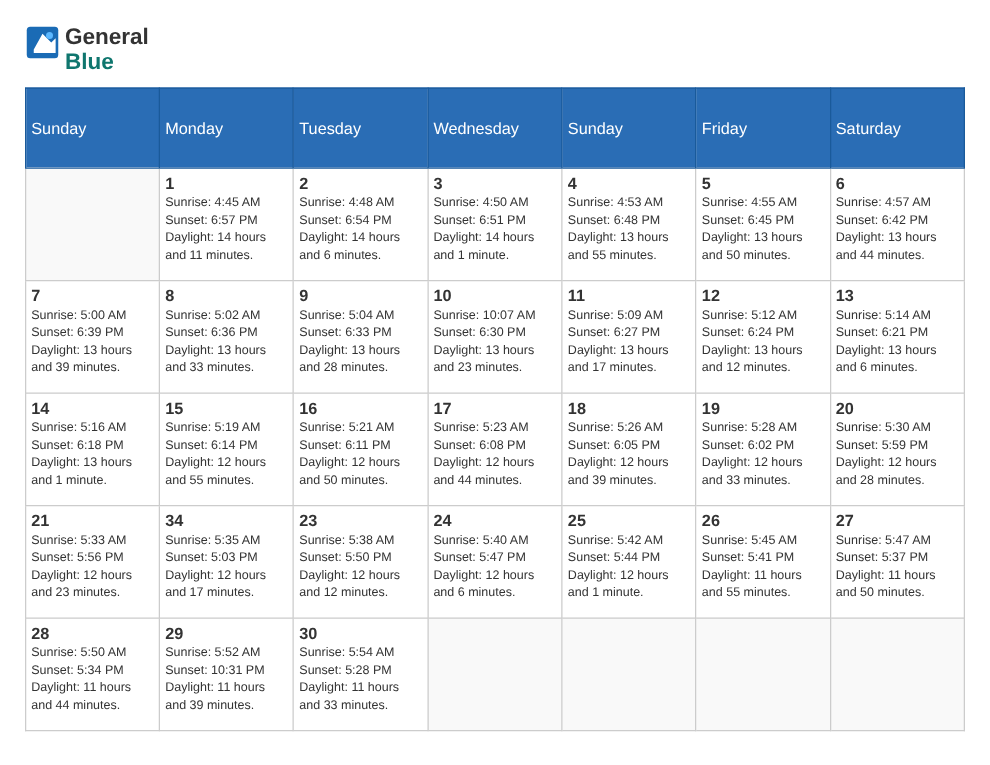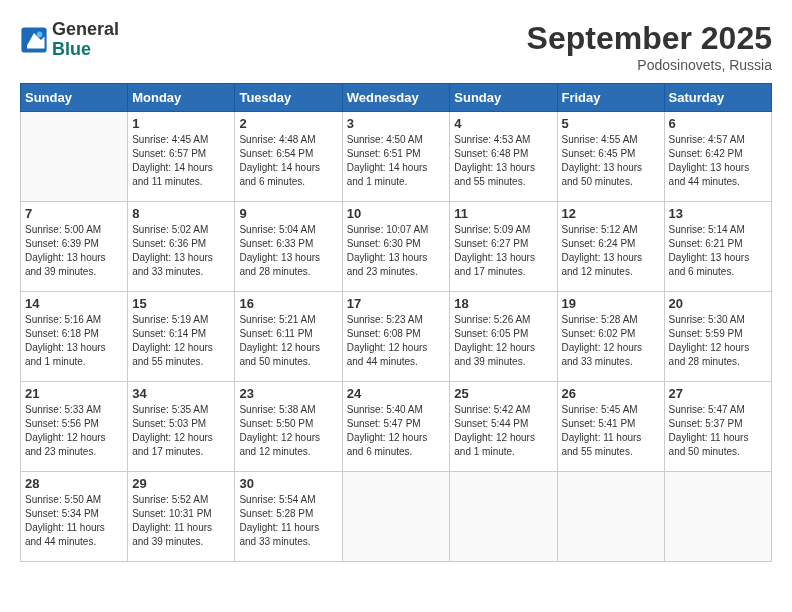--- a/index.html
+++ b/index.html
@@ -11,21 +11,21 @@
       padding: 20px;
     }
     .header {
       display: flex;
       justify-content: space-between;
       align-items: flex-start;
       margin-bottom: 10px;
     }
     .logo {
       display: flex;
-      align-items: center;
+      align-items: flex-start;
     }
     .logo-text {
       display: flex;
       flex-direction: column;
       line-height: 1.1;
     }
     .logo-general {
       font-size: 18px;
       font-weight: bold;
       color: #333;
@@ -53,24 +53,24 @@
       color: #555;
     }
     .calendar {
       width: 100%;
       border-collapse: collapse;
       font-size: 11px;
     }
     .calendar th {
       background-color: #2a6db5;
       color: white;
-      padding: 6px 4px;
+      padding: 24px 4px;
       text-align: left;
       font-size: 13px;
-      font-weight: bold;
+      font-weight: normal;
       border: 1px solid #1a5a9a;
     }
     .calendar td {
       border: 1px solid #ccc;
       vertical-align: top;
       padding: 4px;
       width: 108px;
       height: 90px;
       color: #333;
     }
@@ -100,24 +100,20 @@
     <svg class="logo-icon" viewBox="0 0 40 40">
       <rect x="2" y="2" width="36" height="36" rx="4" fill="#1a6bb5"></rect>
       <polygon points="10,28 20,10 30,20 35,15 35,32 10,32" fill="white"></polygon>
       <circle cx="28" cy="12" r="4" fill="#5cb8ff"></circle>
     </svg>
     <div class="logo-text">
       <span class="logo-general">General</span>
       <span class="logo-blue">Blue</span>
     </div>
   </div>
-  <div class="title-block">
-    <div class="month-title">September 2025</div>
-    <div class="location">Podosinovets, Russia</div>
-  </div>
 </div>
 
 <table class="calendar">
   <thead>
     <tr>
     <th>Sunday</th>
         <th>Monday</th>
         <th>Tuesday</th>
         <th>Wednesday</th>
         <th>Sunday</th>

